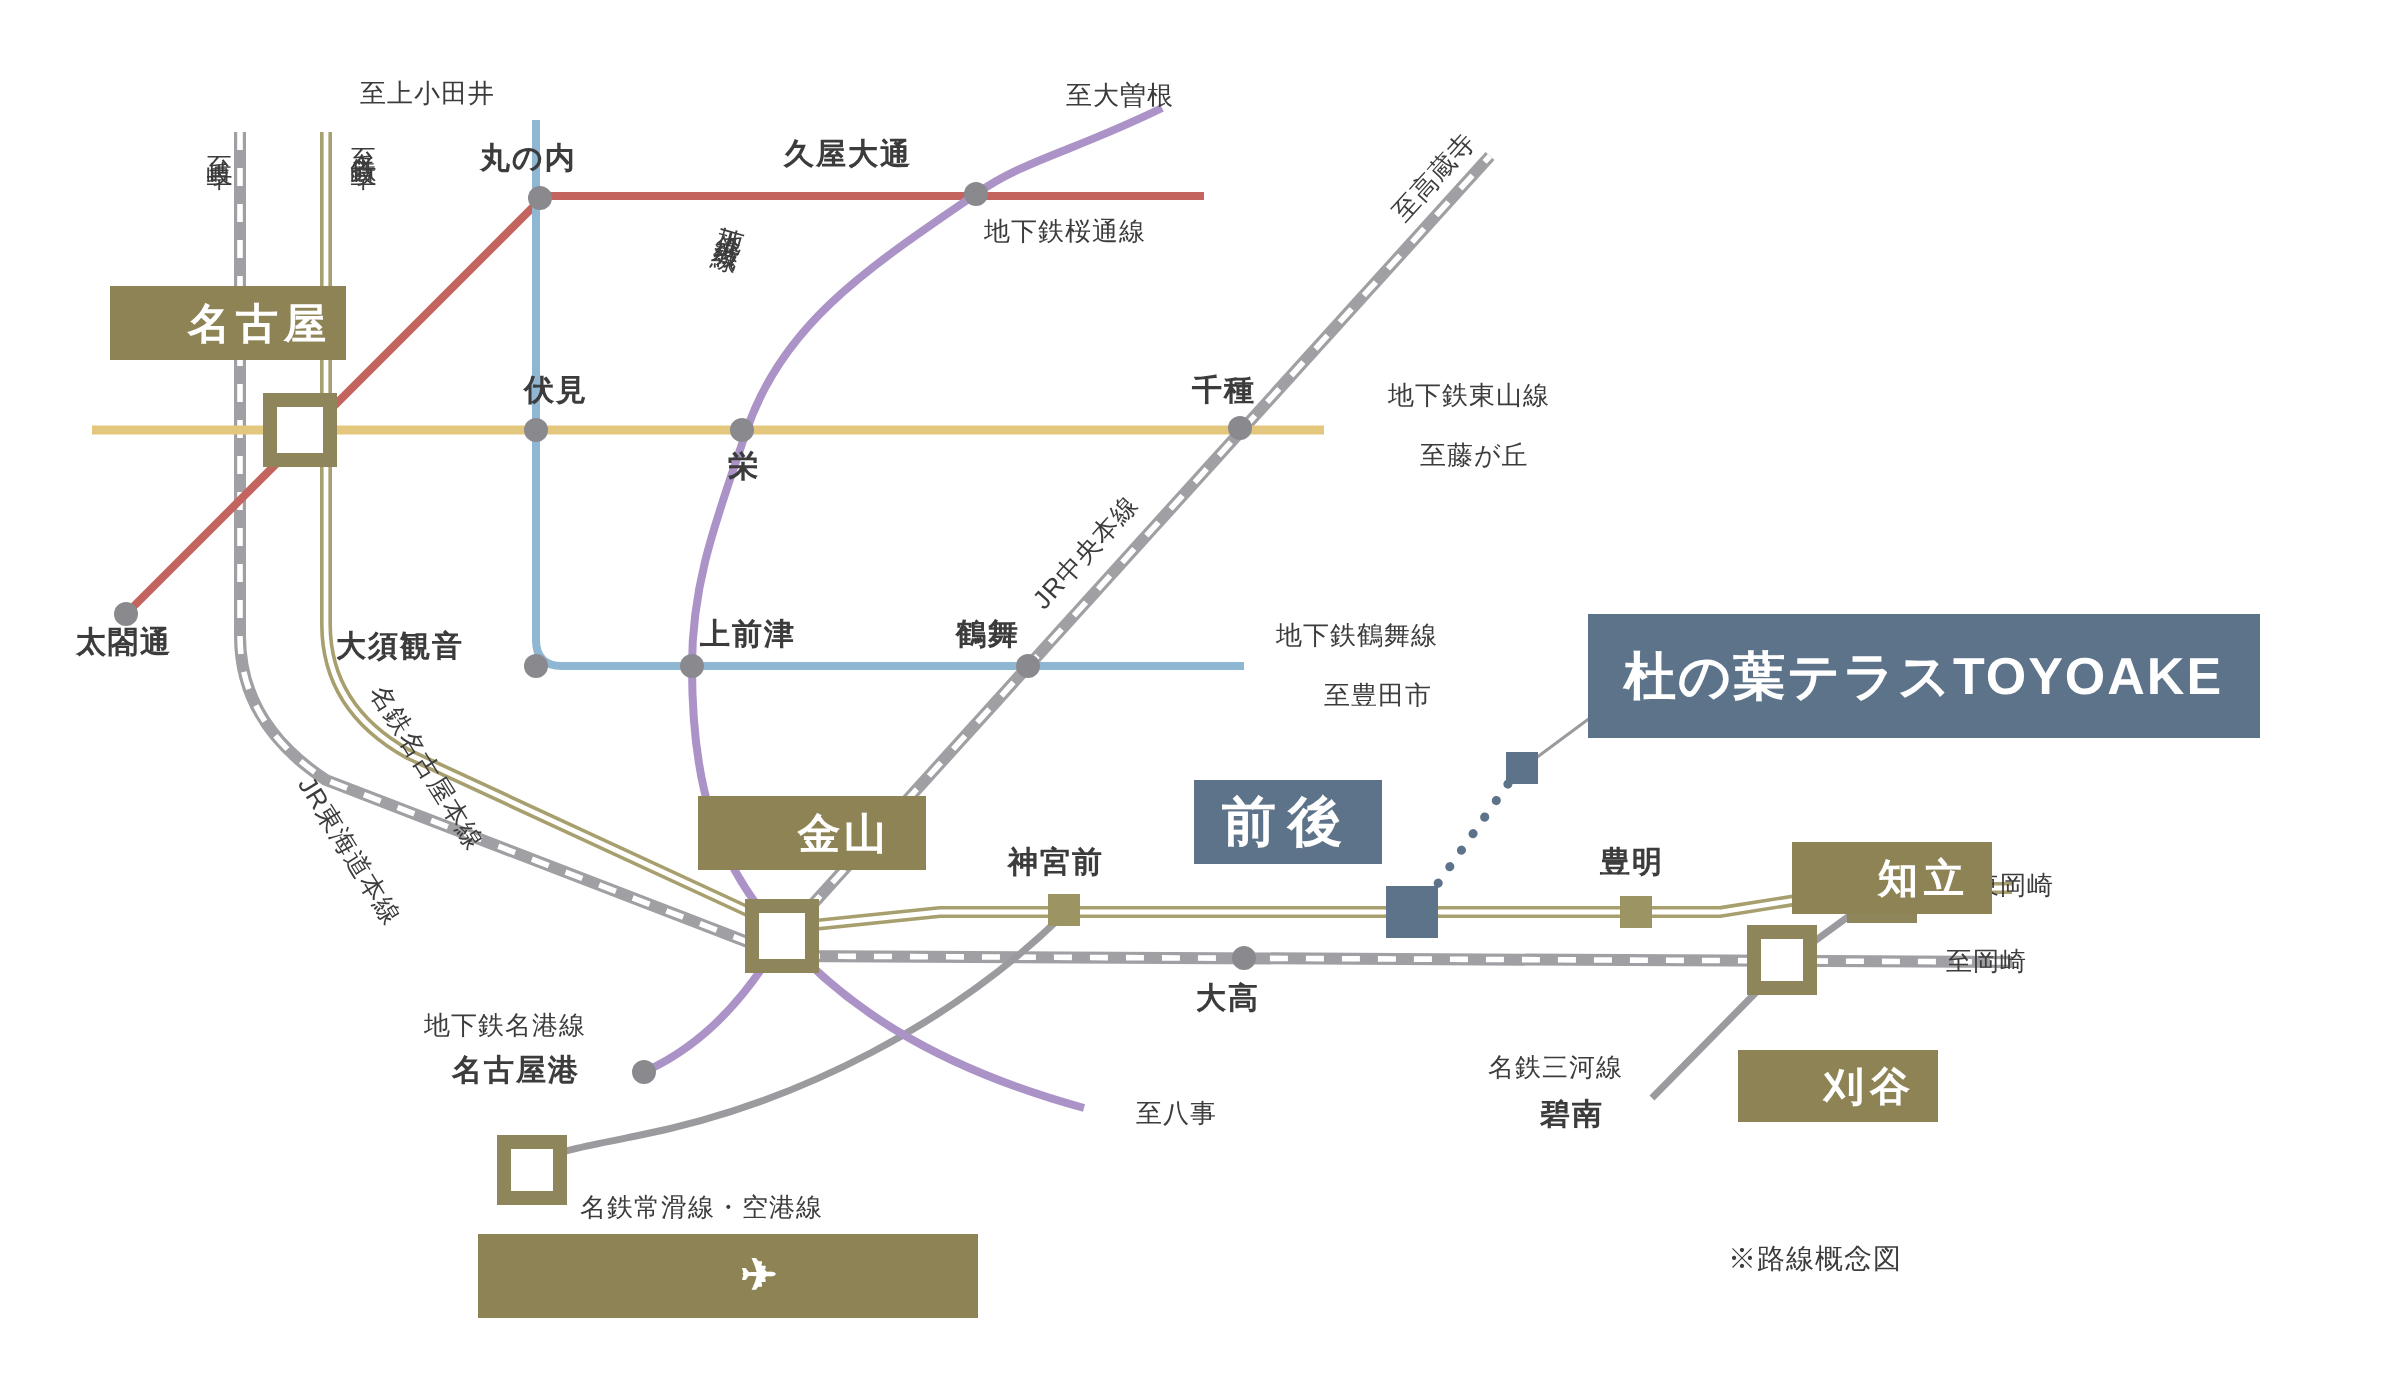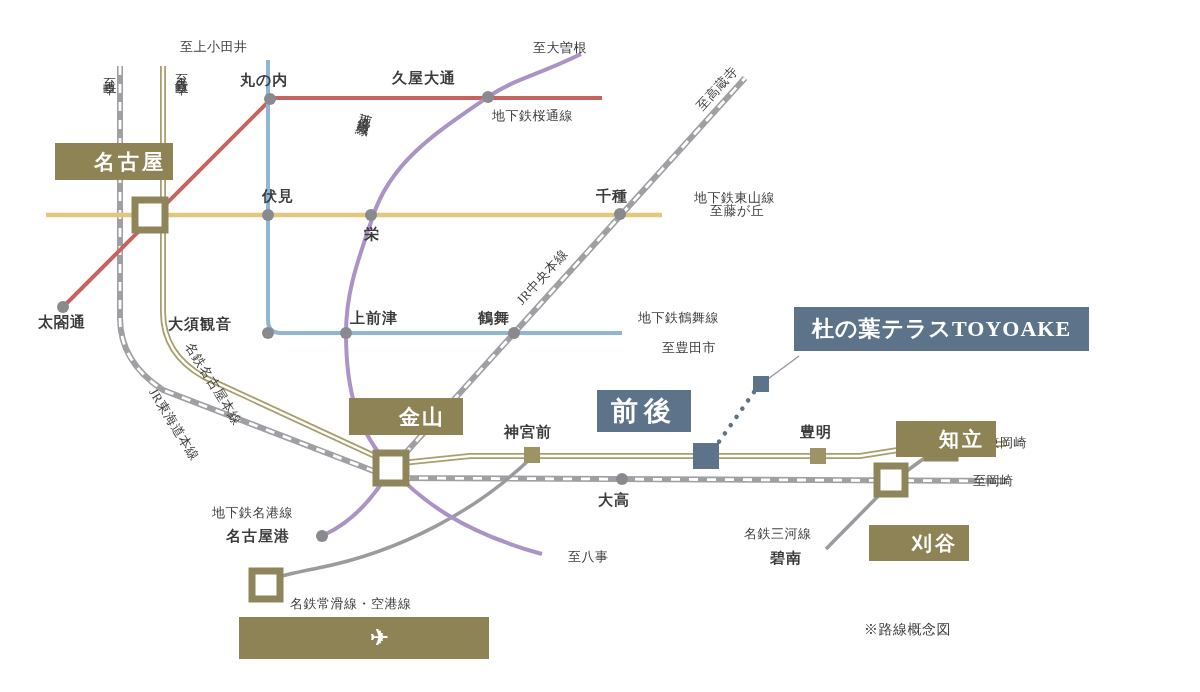--- a/index.html
+++ b/index.html
@@ -1,18 +1,18 @@
 <!DOCTYPE html>
 <html><head>
 <meta charset="utf-8">
 <style>
   html,body{margin:0;padding:0;background:#fff;}
   .map{
     position:relative;width:1200px;height:692px;background:#ffffff;
-    font-family:Liberation Serif, serif;color:#3c3c3c;overflow:hidden;
+    font-family:Liberation Sans, sans-serif;color:#3c3c3c;overflow:hidden;
   }
   .map svg{position:absolute;left:0;top:0;}
   .lbl{position:absolute;font-size:15px;font-weight:bold;letter-spacing:1px;white-space:nowrap;line-height:1.1;}
   .sm{font-size:13px;font-weight:normal;letter-spacing:0.5px;}
   .vert{writing-mode:vertical-rl;text-orientation:upright;letter-spacing:2px;}
   .rot{transform-origin:0 0;}
   .box{
     position:absolute;display:flex;align-items:center;justify-content:center;
     color:#fff;white-space:nowrap;font-weight:bold;
   }
@@ -90,21 +90,21 @@
 
     <rect class="st-blue" x="693" y="443" width="26" height="26"></rect>
     <rect class="st-blue" x="753" y="376" width="16" height="16"></rect>
   </svg>
 
   <div class="lbl sm" style="left:180px;top:40px;">至上小田井</div>
   <div class="lbl sm vert" style="left:102px;top:68px;">至岐阜</div>
   <div class="lbl sm vert" style="left:174px;top:64px;">至名鉄岐阜</div>
   <div class="lbl sm" style="left:533px;top:41px;">至大曽根</div>
   <div class="lbl sm rot" style="left:694px;top:104px;transform:rotate(-48deg);">至高蔵寺</div>
-  <div class="lbl sm" style="left:710px;top:204px;text-align:right;">至藤が丘</div>
+  <div class="lbl sm" style="left:710px;top:221px;text-align:right;">至藤が丘</div>
   <div class="lbl sm" style="left:662px;top:341px;">至豊田市</div>
   <div class="lbl sm" style="left:973px;top:436px;">至東岡崎</div>
   <div class="lbl sm" style="left:973px;top:474px;">至岡崎</div>
   <div class="lbl sm" style="left:568px;top:550px;">至八事</div>
 
   <div class="lbl sm" style="left:492px;top:109px;">地下鉄桜通線</div>
   <div class="lbl sm" style="left:694px;top:191px;">地下鉄東山線</div>
   <div class="lbl sm" style="left:638px;top:311px;">地下鉄鶴舞線</div>
   <div class="lbl sm vert" style="left:362px;top:104px;transform:rotate(16deg);transform-origin:50% 0;">地下鉄名城線</div>
   <div class="lbl sm" style="left:212px;top:506px;">地下鉄名港線</div>
@@ -131,17 +131,17 @@
 
   <div class="box olive" style="left:55px;top:143px;width:86px;height:37px;font-size:21px;letter-spacing:3px;">名古屋</div>
   <div class="box olive" style="left:317px;top:398px;width:82px;height:37px;font-size:21px;letter-spacing:2px;margin-left:32px;">金山</div>
   <div class="box blue" style="left:597px;top:390px;width:94px;height:42px;font-size:27px;letter-spacing:6px;">前後</div>
   <div class="box olive" style="left:896px;top:377px;width:68px;height:36px;font-size:20px;letter-spacing:3px;margin-top:44px;">知立</div>
   <div class="box olive" style="left:869px;top:525px;width:68px;height:36px;font-size:20px;letter-spacing:3px;">刈谷</div>
   <div class="box olive" style="left:239px;top:617px;width:218px;height:42px;font-size:22px;letter-spacing:1px;gap:6px;">
     <span>✈</span>
   </div>
 
-  <div class="box blue" style="left:794px;top:307px;height:44px;padding:0 18px;font-size:22px;letter-spacing:1px;">杜の葉テラスTOYOAKE</div>
+  <div class="box blue" style="left:794px;top:307px;height:62px;padding:0 18px;font-size:26px;letter-spacing:1px;">杜の葉テラスTOYOAKE</div>
 
   <div class="lbl sm" style="left:864px;top:622px;font-size:14px;">※路線概念図</div>
 
 </div>
 
 </body></html>

